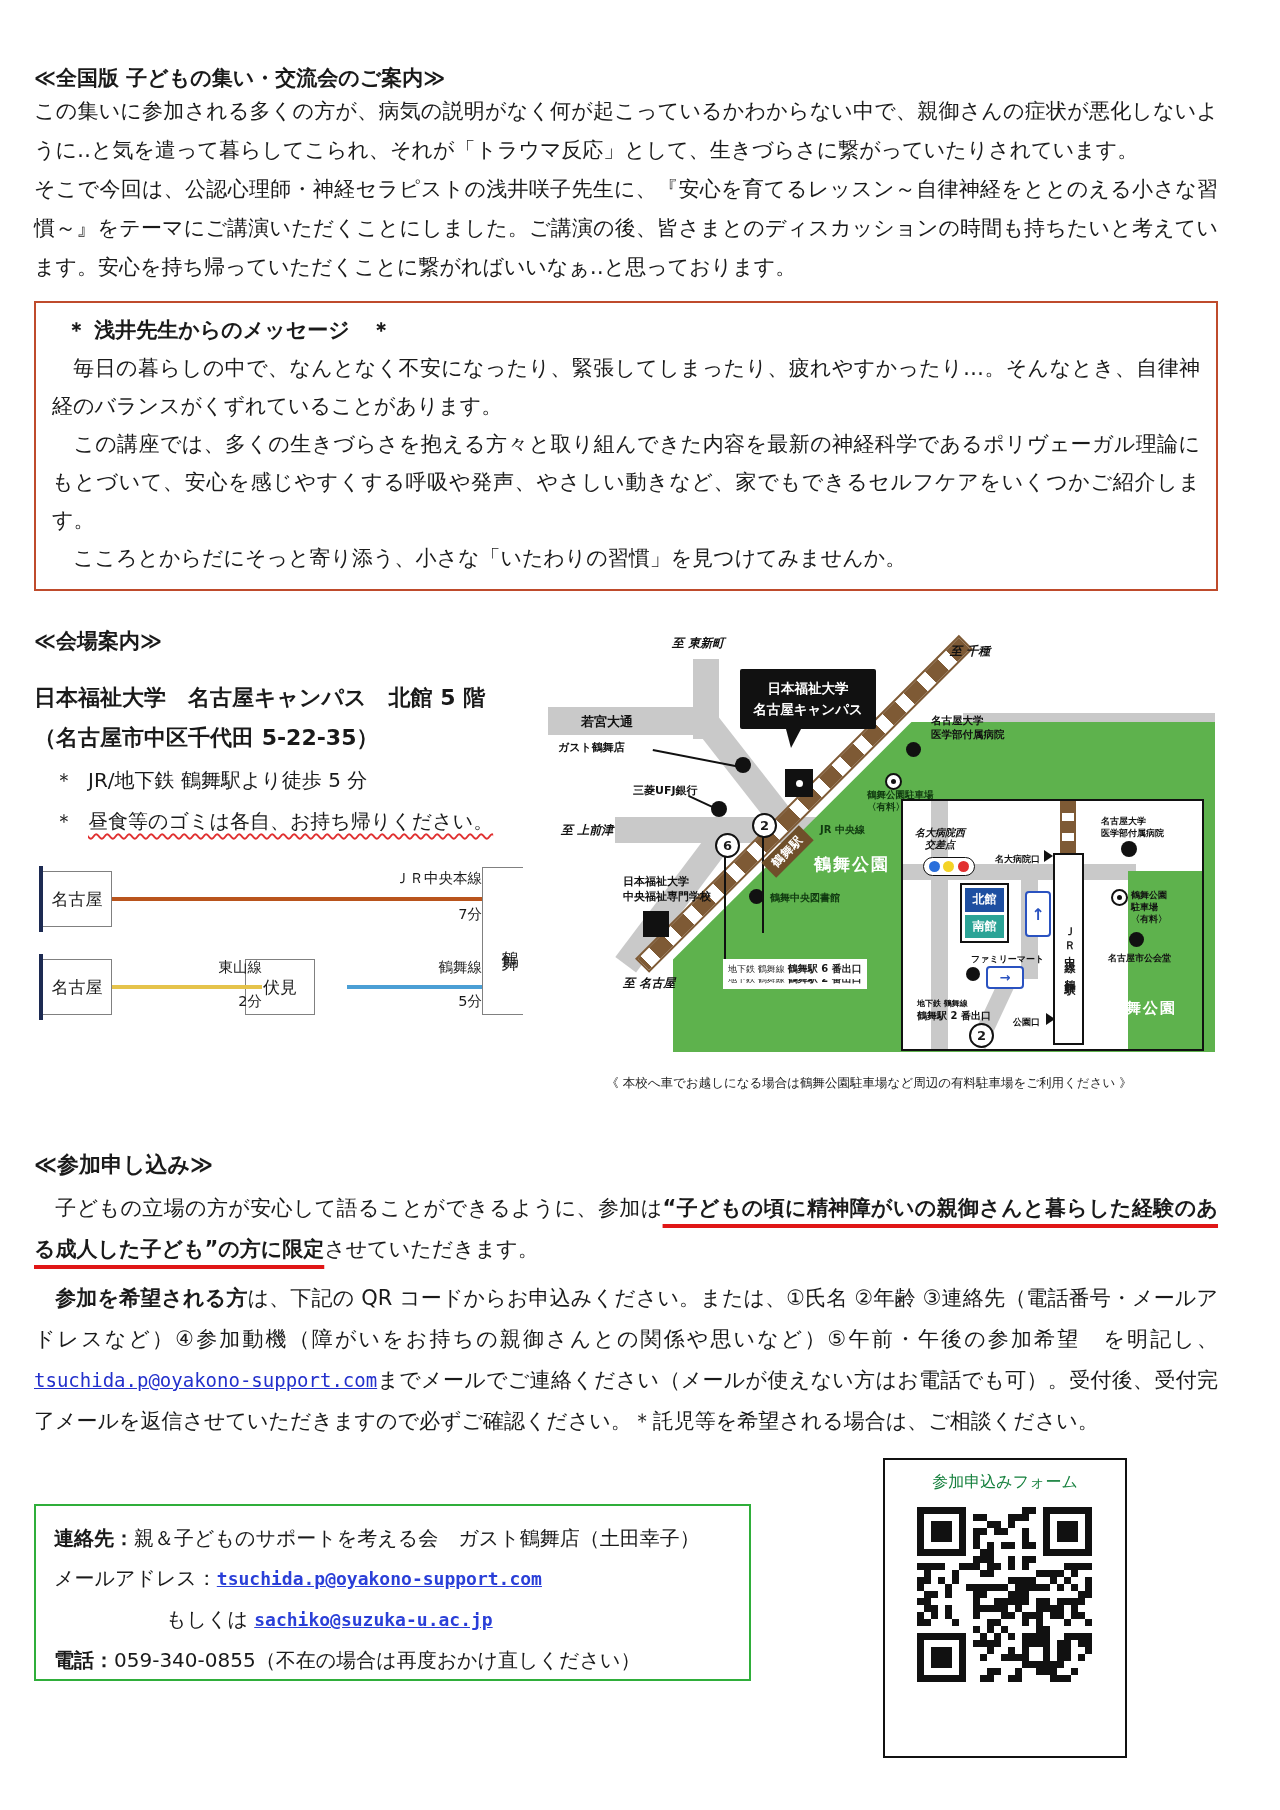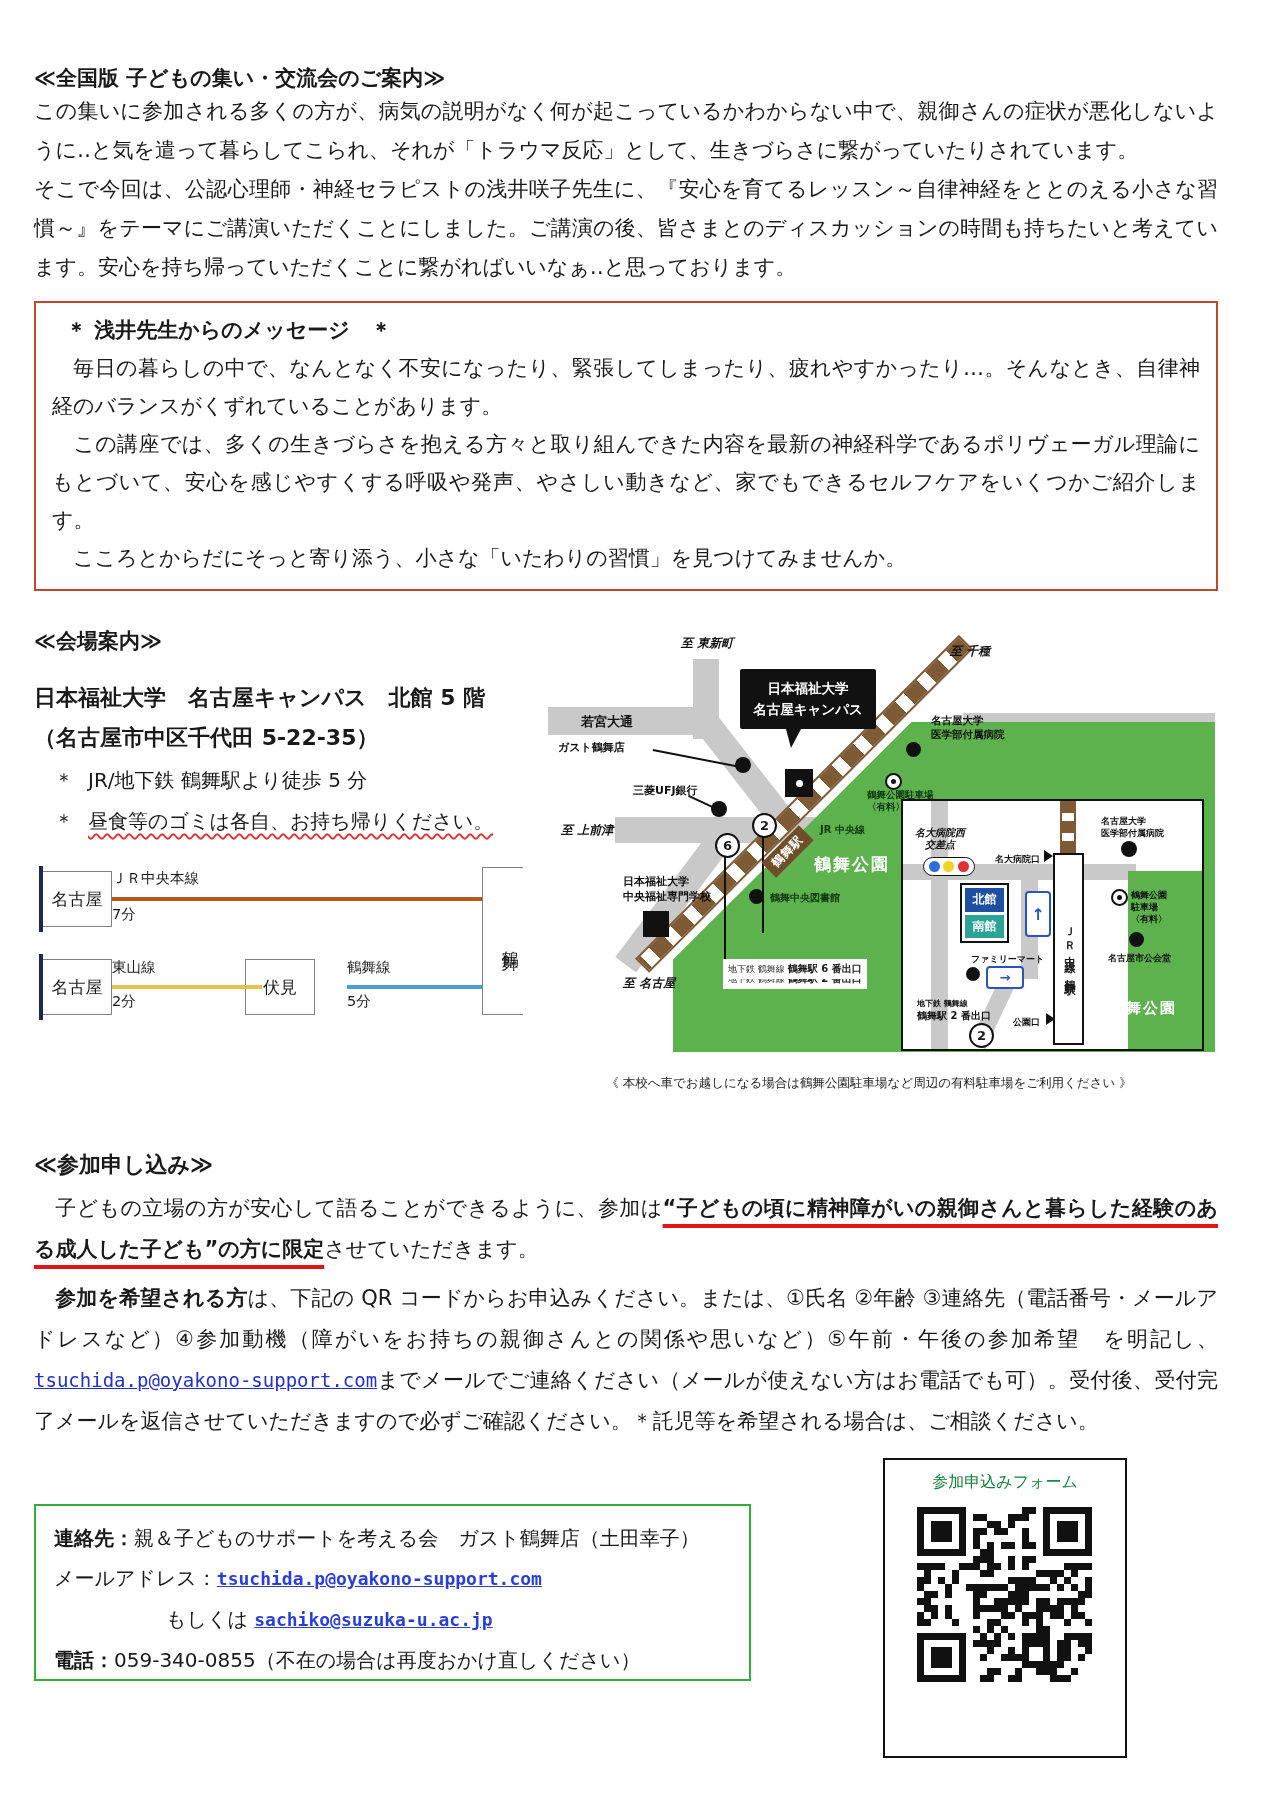--- a/index.html
+++ b/index.html
@@ -17,21 +17,21 @@
   .venue-name{font-size:22px;font-weight:bold;margin-top:28px;}
   .venue-addr{font-size:22px;font-weight:bold;margin-top:10px;}
   .venue-note{font-size:20px;margin-top:14px;padding-left:20px;}
   .venue-note .mk{display:inline-block;width:34px;}
   .wavy{text-decoration:underline;text-decoration-style:wavy;text-decoration-thickness:2px;text-underline-offset:5px;}
   
   .transit{position:relative;margin-top:28px;width:508px;height:160px;font-size:14.5px;}
   .sbox{position:absolute;border:1.5px solid #808080;background:#fff;display:flex;align-items:center;justify-content:center;font-size:17px;box-sizing:border-box;}
   .tick{position:absolute;width:4px;background:#1c2a52;}
   .tline{position:absolute;height:4px;}
-  .tlabel{position:absolute;text-align:left;}
+  .tlabel{position:absolute;text-align:right;}
   
   .map{position:absolute;left:489px;top:0;width:692px;height:430px;background:#fff;font-size:11px;}
   .road{position:absolute;background:var(--road,#c9c9c9);}
   .ml{position:absolute;font-weight:bold;white-space:nowrap;font-size:11px;color:#111;}
   .dest{font-style:italic;font-size:12px;}
   .dot{position:absolute;border-radius:50%;background:#111;}
   .park{position:absolute;background:var(--park,#5eb24d);}
   .rail{position:absolute;height:16px;background:repeating-linear-gradient(90deg,var(--rail,#7e5a35) 0 18px,#fff 18px 30px);border:2px solid var(--rail,#7e5a35);transform-origin:0 0;}
   .callout{position:absolute;background:#111;color:#fff;font-weight:bold;text-align:center;font-size:13.5px;line-height:1.55;padding:9px 8px;border-radius:2px;}
   .callout:after{content:"";position:absolute;top:100%;left:34%;border-left:5px solid transparent;border-right:10px solid transparent;border-top:19px solid #111;}
@@ -144,21 +144,21 @@
       <div class="road" style="left:92px;top:190px;width:228px;height:26px;"></div>
       <div class="road" style="left:195px;top:198px;width:26px;height:175px;transform:rotate(37deg);transform-origin:top center;"></div>
       <div class="road" style="left:440px;top:86px;width:252px;height:28px;"></div>
       <div class="road" style="left:558px;top:114px;width:26px;height:58px;"></div>
 
       <div class="park" style="left:150px;top:95px;width:542px;height:330px;clip-path:polygon(44% 0,100% 0,100% 100%,0 100%,0 72%);"></div>
 
       <div class="rail" style="left:450px;top:22px;width:454px;transform:rotate(135deg);"></div>
       <div class="station-tag" style="left:238px;top:214px;"><span>鶴舞駅</span></div>
 
-      <div class="ml dest" style="left:158px;top:8px;">至 東新町</div>
+      <div class="ml dest" style="left:149px;top:8px;">至 東新町</div>
       <div class="ml" style="left:58px;top:86px;font-size:13px;">若宮大通</div>
       <div class="ml" style="left:35px;top:113px;">ガスト鶴舞店</div>
       <div class="leader" style="left:130px;top:122px;width:88px;height:2px;transform:rotate(11deg);"></div>
       <div class="dot" style="left:212px;top:130px;width:16px;height:16px;"></div>
       <div class="ml" style="left:110px;top:156px;">三菱UFJ銀行</div>
       <div class="leader" style="left:166px;top:168px;width:32px;height:2px;transform:rotate(25deg);"></div>
       <div class="dot" style="left:188px;top:174px;width:16px;height:16px;"></div>
       <div class="ml dest" style="left:38px;top:195px;">至 上前津</div>
       <div class="circled" style="left:192px;top:206px;">
             <span>6</span>

